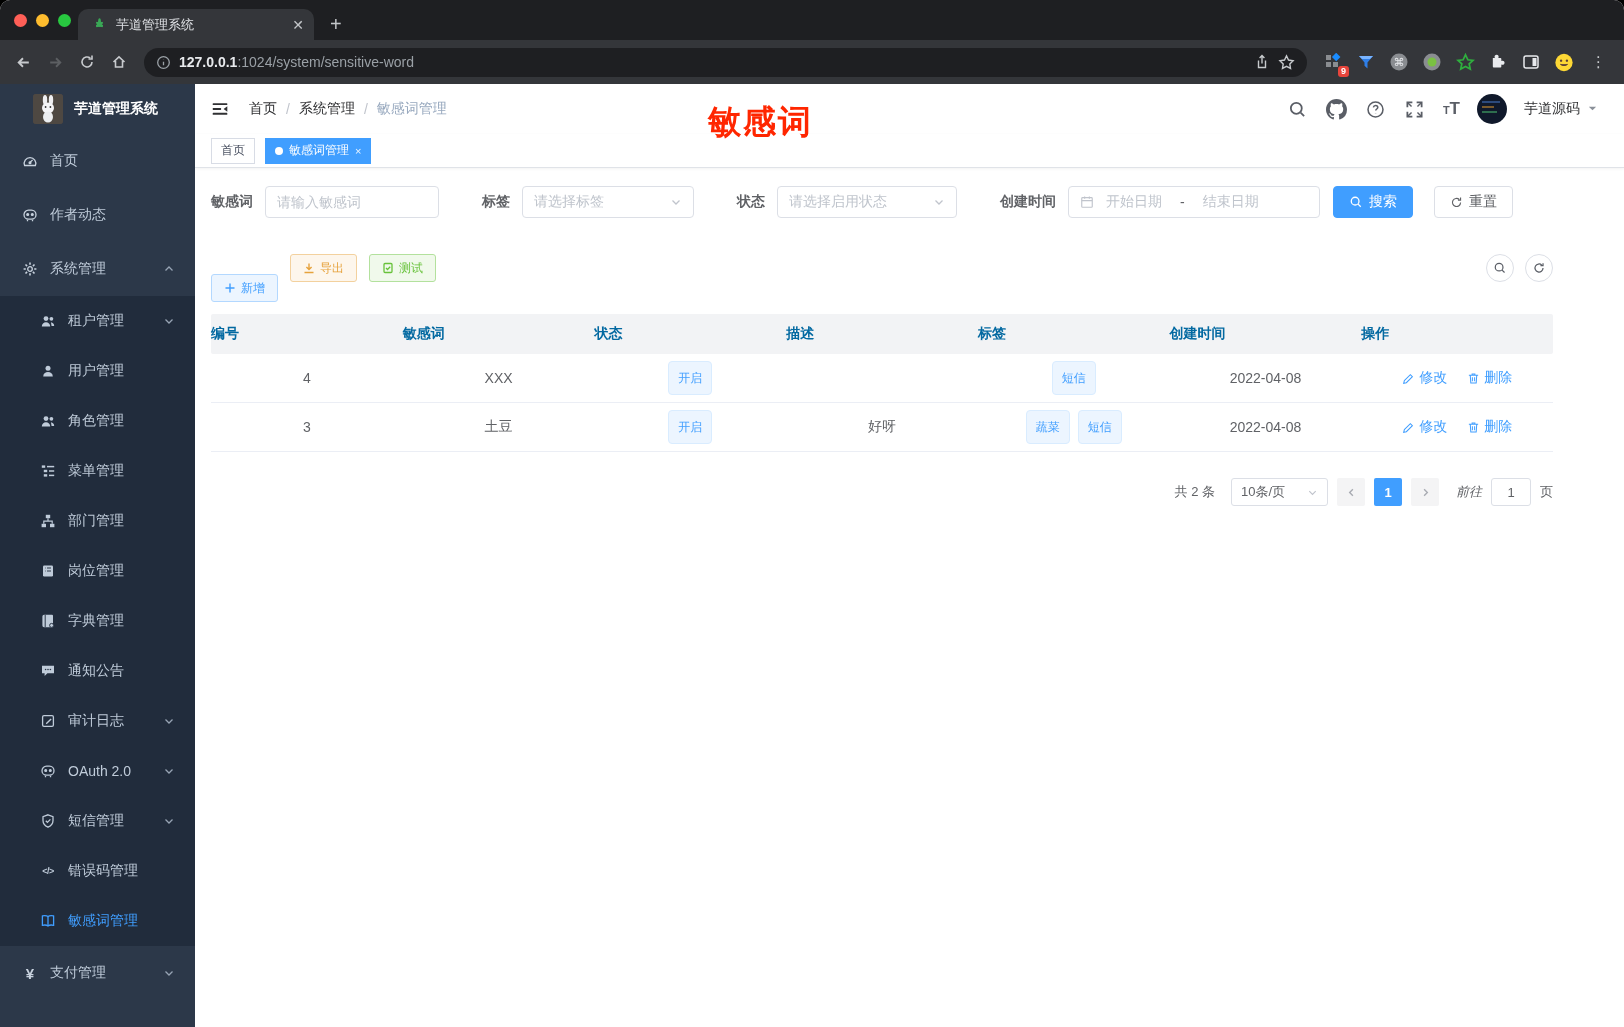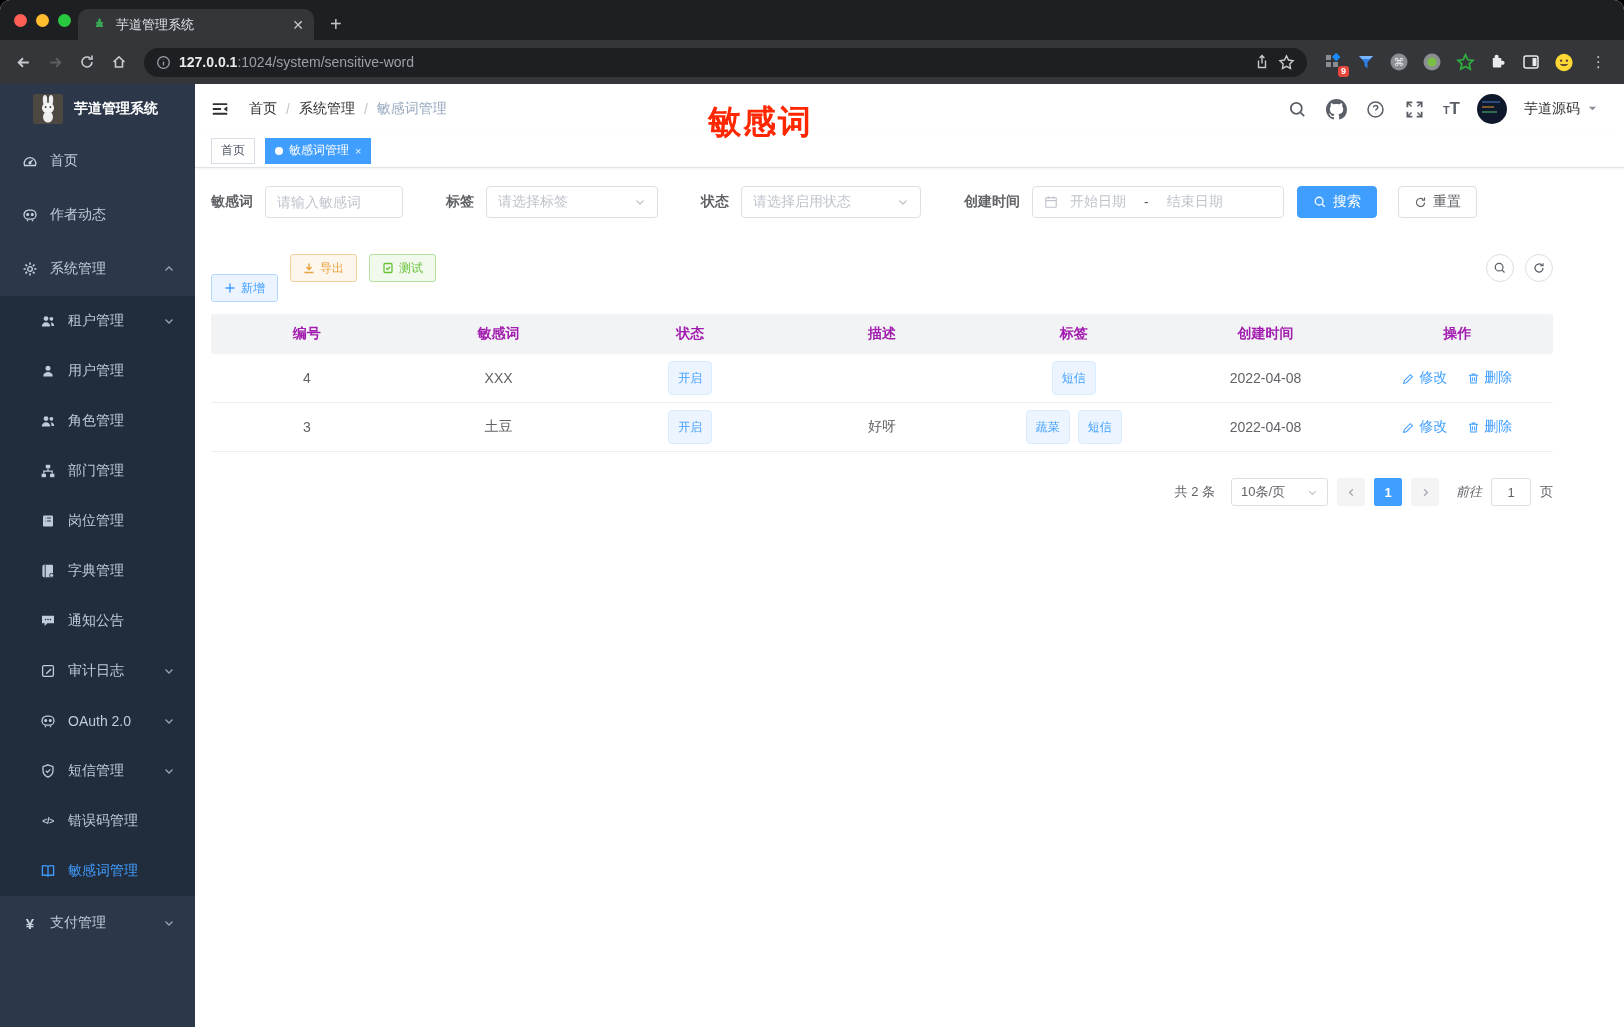--- a/index.html
+++ b/index.html
@@ -68,38 +68,38 @@
 
   .content { flex:1; padding:18px 71px 0 16px; overflow:hidden; }
 
   .filter-row { display:flex; align-items:center; }
   .f-label { font-size:14px; font-weight:700; color:#606266; margin-right:12px; white-space:nowrap; }
   .f-group { display:flex; align-items:center; margin-right:43px; }
   .f-group:last-of-type { margin-right:13px; }
   .ctrl { height:32px; border:1px solid #dcdfe6; border-radius:4px; background:#fff; display:flex; align-items:center; padding:0 11px; font-size:14px; color:#bfc4cc; gap:8px; }
   .ctrl input { border:none; outline:none; width:100%; font-size:14px; color:#606266; font-family:inherit; }
   .ctrl input::placeholder { color:#bfc4cc; }
-  .w-input{width:138px}.w-tag{width:172px}.w-status{width:180px}.w-date{width:252px; justify-content:flex-start;}
+  .w-input{width:174px}.w-tag{width:172px}.w-status{width:180px}.w-date{width:252px; justify-content:flex-start;}
   .ctrl .chev { margin-left:auto; color:#c0c4cc; display:flex; }
   .dsep { color:#606266; padding:0 10px; }
   .btn { height:32px; border-radius:4px; border:1px solid #dcdfe6; background:#fff; font-size:14px; color:#606266; display:inline-flex; align-items:center; gap:6px; padding:0 15px; cursor:pointer; font-family:inherit; }
   .btn-primary { background:var(--primary); border-color:var(--primary); color:#fff; }
   .btn-search { margin-right:21px; }
 
   .action-row { display:flex; align-items:center; margin-top:16px; }
   .btn-sm { height:28px; font-size:12px; padding:0 12px; gap:5px; border-radius:3px; }
   .btn-plain-primary { color:var(--primary); background:#ecf5ff; border-color:#b3d8ff; margin-right:12px;margin-top:40px; }
   .btn-plain-warning { color:var(--warning); background:#fdf6ec; border-color:#f3d19e; margin-right:12px; }
   .btn-plain-success { color:var(--success); background:#f0f9eb; border-color:#b3e19d; }
   .round-btns { margin-left:auto; display:flex; gap:11px; }
   .rbtn { width:28px; height:28px; border-radius:50%; border:1px solid #dcdfe6; background:#fff; color:#5a5e66; display:flex; align-items:center; justify-content:center; cursor:pointer; }
 
   .table { margin-top:12px; width:100%; font-size:14px; color:#606266; }
   .thead { display:flex; background:var(--thead-bg); height:40px; align-items:center; border-radius:2px; }
-  .th { flex:1; text-align:center; font-weight:700; color:#a21caf; font-size:14px; }
+  .th { flex:1; text-align:left; font-weight:700; color:#0369a1; font-size:14px; }
   .tr { display:flex; align-items:center; height:49px; border-bottom:1px solid #ebeef5; }
   .td { flex:1; text-align:center; display:flex; align-items:center; justify-content:center; gap:8px; }
   .tag { height:24px; display:inline-flex; align-items:center; padding:16px 9px; font-size:12px; border-radius:4px; background:var(--tag-bg); border:1px solid var(--tag-border); color:var(--primary); }
   .oplink { color:var(--primary); display:inline-flex; align-items:center; gap:4px; cursor:pointer; font-size:14px; }
   .oplink+.oplink { margin-left:12px; }
 
   .pager { display:flex; align-items:center; justify-content:flex-end; margin-top:26px; font-size:13px; color:#606266; gap:9px; }
   .pg-total { margin-right:7px; }
   .pg-size { width:97px; height:28px; border:1px solid #dcdfe6; border-radius:3px; display:flex; align-items:center; padding:0 9px; color:#606266; }
   .pg-size .chev { margin-left:auto; color:#c0c4cc; display:flex; }
@@ -315,20 +315,33 @@
           <div class="menu-item sub">
             <span class="mi-icon">
               <svg width="16" height="16" viewBox="0 0 16 16" fill="currentColor">
                 <circle cx="6" cy="5.6" r="2.4" fill="currentColor"></circle>
                 <path d="M1.8 13.4c0-2.5 1.9-4.2 4.2-4.2s4.2 1.7 4.2 4.2z" fill="currentColor"></path>
                 <circle cx="11.4" cy="5.8" r="1.9" fill="currentColor"></circle>
                 <path d="M10.9 9.3c1.9.2 3.3 1.7 3.3 3.7h-2.6" fill="currentColor"></path>
               </svg>
             </span>
             <span class="mi-label">角色管理</span>
+          </div>
+          <div class="menu-item sub">
+            <span class="mi-icon">
+              <svg width="16" height="16" viewBox="0 0 16 16" fill="none">
+                <rect x="1.8" y="2.4" width="3.4" height="2.4" fill="currentColor"></rect>
+                <path d="M7 3.6h7.2" stroke="currentColor" stroke-width="1.5"></path>
+                <rect x="3.8" y="6.8" width="3.4" height="2.4" fill="currentColor"></rect>
+                <path d="M9 8h5.2" stroke="currentColor" stroke-width="1.5"></path>
+                <rect x="3.8" y="11.2" width="3.4" height="2.4" fill="currentColor"></rect>
+                <path d="M9 12.4h5.2" stroke="currentColor" stroke-width="1.5"></path>
+              </svg>
+            </span>
+            <span class="mi-label">菜单管理</span>
           </div>
           <div class="menu-item sub">
             <span class="mi-icon">
               <svg width="16" height="16" viewBox="0 0 16 16" fill="none">
                 <rect x="5.8" y="1.8" width="4.4" height="3.4" fill="currentColor"></rect>
                 <rect x="1.6" y="10.8" width="4.4" height="3.4" fill="currentColor"></rect>
                 <rect x="10" y="10.8" width="4.4" height="3.4" fill="currentColor"></rect>
                 <path d="M8 5.2v3M3.8 10.8V8.2h8.4v2.6" stroke="currentColor" stroke-width="1.2" fill="none"></path>
               </svg>
             </span>

